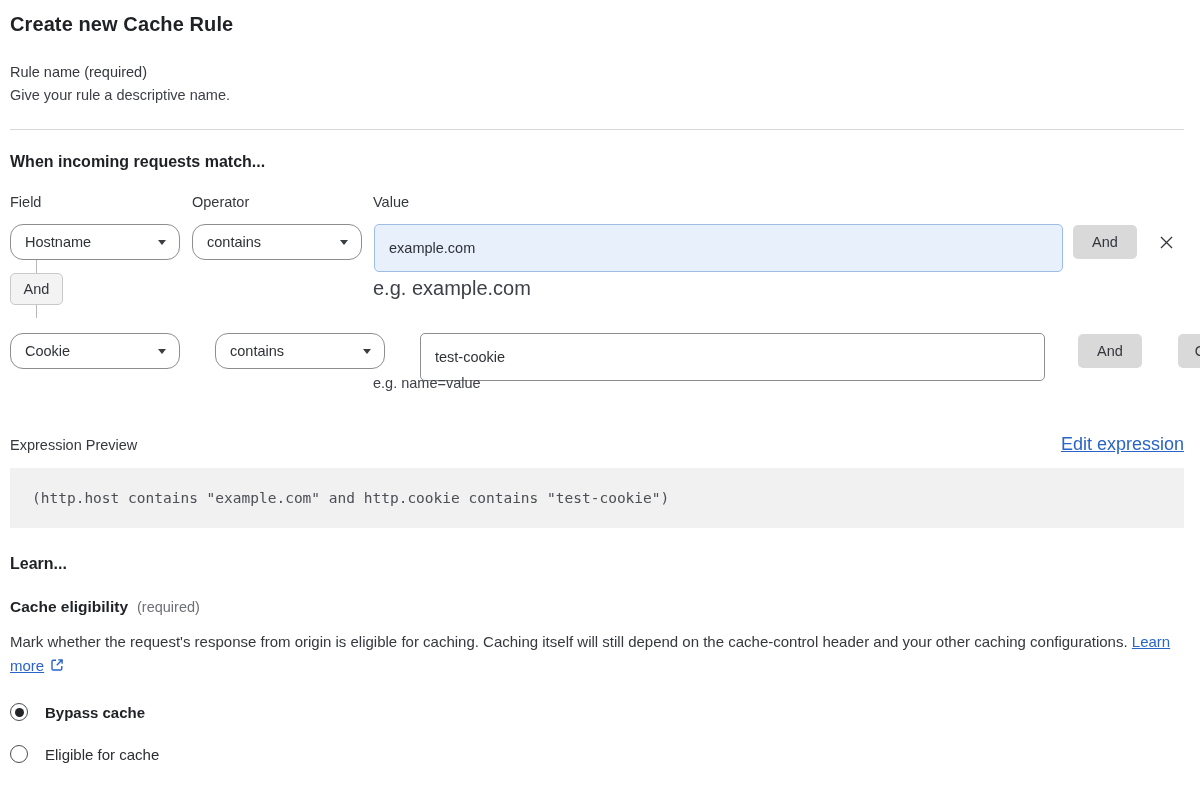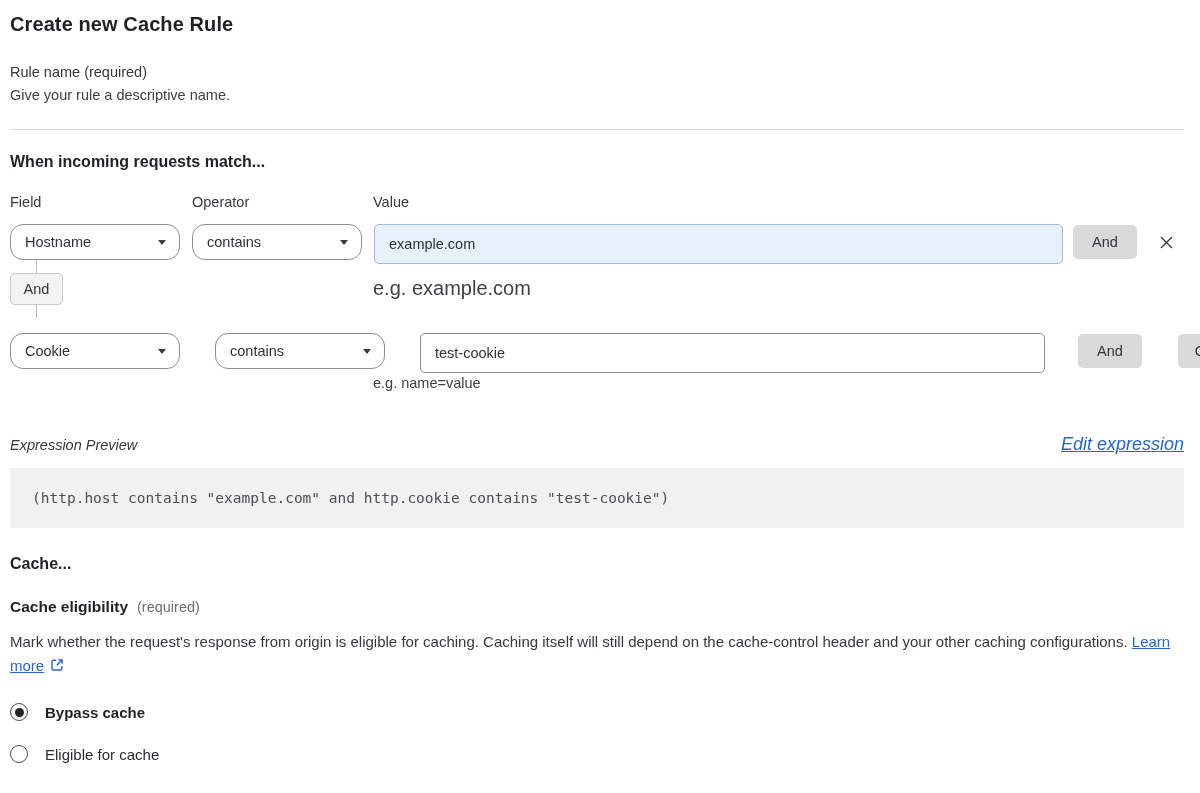--- a/index.html
+++ b/index.html
@@ -45,21 +45,21 @@
     display: flex; align-items: center; justify-content: space-between;
     padding: 0 13px 0 14px; font-size: 14.5px; color: #2e3136; flex: none;
   }
   .caret-down {
     width: 0; height: 0; flex: none;
     border-left: 4.5px solid transparent; border-right: 4.5px solid transparent;
     border-top: 5.5px solid #3a3d42;
   }
 
   .value-input {
-    height: 40px; border: 1px solid #8e8e8e; border-radius: 5px;
+    height: 48px; border: 1px solid #8e8e8e; border-radius: 5px;
     padding: 0 14px; font-size: 14.5px; color: #2e3136;
     font-family: inherit; outline: none; flex: none; background: #fff;
   }
   .value-input.highlighted { width: 689px; background: #e8f0fc; border-color: #9dbde6; }
   .value-input.plain { width: 625px; }
 
   .gray-btn {
     height: 34px; margin-top: 1px; margin-left: 10px; flex: none;
     border: none; border-radius: 5px; background: #d9d9d9;
     color: #33363b; font-size: 14.5px; font-family: inherit;
@@ -80,21 +80,21 @@
   .vline.bottom { flex: 1; width: 1px; }
   .and-chip {
     width: 53px; height: 32px; flex: none;
     border: 1px solid #c9c9c9; background: #f3f3f3; border-radius: 5px;
     display: flex; align-items: center; justify-content: center;
     font-size: 14.5px; color: #33363b;
   }
   .hint-in-connector { margin-left: 193px; padding-top: 17px; font-size: 20px; color: #3e4147; }
   .hint-row2 { margin-left: 363px; margin-top: 6px; font-size: 14.5px; color: #3e4147; }
 
-  .expr-header { display: flex; justify-content: space-between; align-items: baseline; margin-top: 43px; font-style: italic; }
+  .expr-header { display: flex; justify-content: space-between; align-items: baseline; margin-top: 43px; }
   .expr-label { font-size: 14.5px; color: #35383d; }
   .link { color: #2a64c8; text-decoration: underline; font-size: 18px; cursor: pointer; }
 
   .code-block {
     margin-top: 13px; height: 60px; background: #f1f1f1;
     display: flex; align-items: center; padding: 0 22px;
     font-family: "DejaVu Sans Mono", "Liberation Mono", monospace;
     font-size: 14.5px; color: #4c4f54; white-space: pre;
   }
 
@@ -185,21 +185,21 @@
     </button>
   </div>
   <div class="hint-row2">e.g. name=value</div>
 
   <div class="expr-header">
     <div class="expr-label">Expression Preview</div>
     <a class="link">Edit expression</a>
   </div>
   <div class="code-block">(http.host contains "example.com" and http.cookie contains "test-cookie")</div>
 
-  <h2 class="then-heading">Cache...</h2>
+  <h2 class="then-heading">Learn...</h2>
 
   <div class="elig-row">
     <span class="elig-heading">Cache eligibility</span>
     <span class="elig-required">(required)</span>
   </div>
 
   <div class="description">
     <span>Mark whether the request's response from origin is eligible for caching. Caching itself will still depend on the cache-control header and your other caching configurations.</span>
     <a class="link">Learn more</a><span class="ext-icon"><svg width="16" height="16" viewBox="0 0 16 16">
           <path d="M7 3.2 H4.2 C3.5 3.2 3 3.7 3 4.4 V11.8 C3 12.5 3.5 13 4.2 13 H11.6 C12.3 13 12.8 12.5 12.8 11.8 V9" stroke="#2a64c8" stroke-width="1.4" fill="none"></path>

